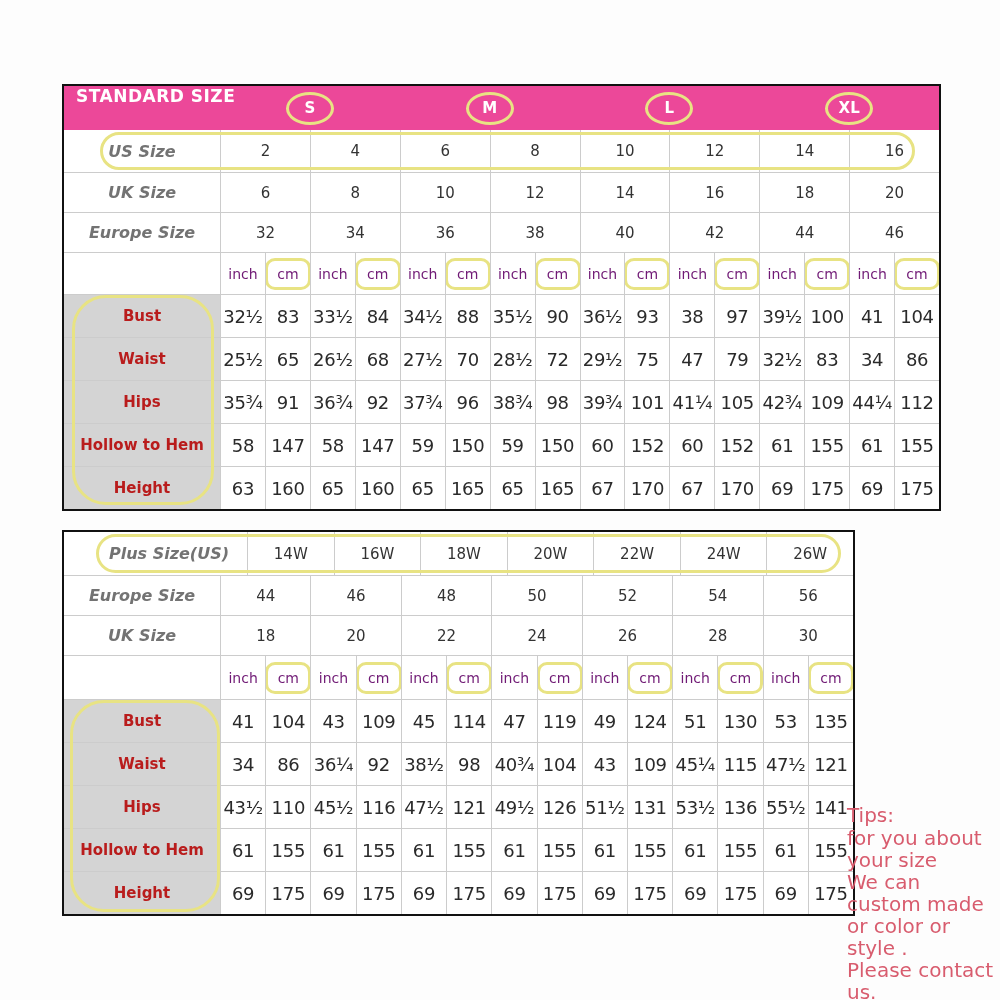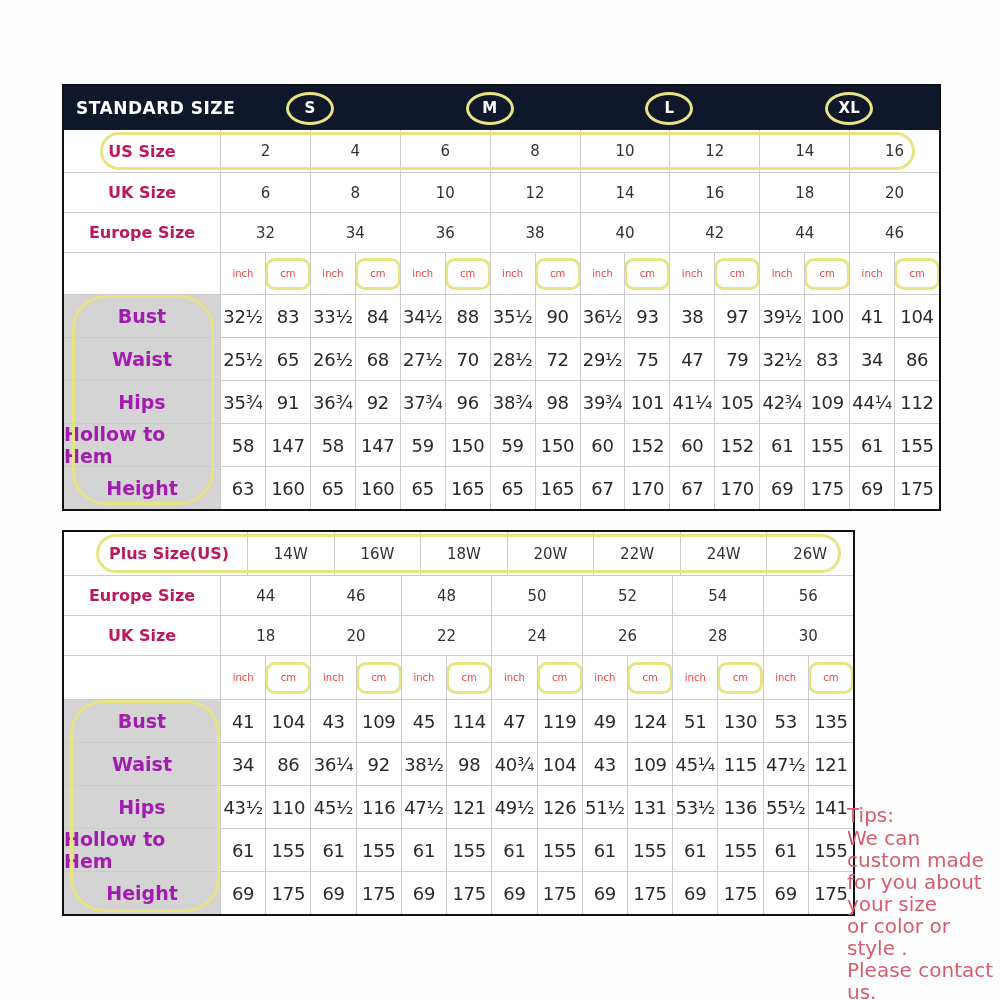--- a/index.html
+++ b/index.html
@@ -13,45 +13,45 @@
   *{margin:0;padding:0;box-sizing:border-box;}
   html,body{background:#ffffff;}
   body{font-family:"DejaVu Sans","Liberation Sans",sans-serif;color:var(--ink);}
   .canvas{position:relative;width:1000px;height:1000px;background:#fdfdfd;overflow:hidden;}
 
   .sheet{position:absolute;background:#fff;border:2px solid #111;}
   .t1{left:62px;top:84px;width:879px;}
   .t2{left:62px;top:530px;width:793px;}
 
   
-  .black-bar{display:flex;align-items:center;height:44px;background:#0f172a;color:#fff;}
+  .black-bar{display:flex;height:44px;background:#ec4899;color:#fff;}
   .bar-title{width:var(--labelw);padding-left:12px;font-size:17px;font-weight:bold;letter-spacing:.5px;white-space:nowrap;}
   .bar-groups{flex:1;display:flex;height:100%;}
   .group-slot{flex:1;display:flex;align-items:center;justify-content:center;}
   .group-badge{display:flex;align-items:center;justify-content:center;width:48px;height:33px;
     border:3px solid var(--yellow);border-radius:50%;font-size:15px;font-weight:bold;color:#fff;}
 
   
   .row{display:grid;position:relative;align-items:stretch;}
   .tbody .row + .row{border-top:1px solid var(--grid);}
   .t2 .tbody .row:first-child{border-top:none;margin-left:27px;}
   .cell{display:flex;align-items:center;justify-content:center;overflow:hidden;}
   .cell + .cell{border-left:1px solid var(--grid);}
 
   .size-row{height:40px;}
   .first-size-row{height:42px;}
   .t2 .first-size-row{height:43px;}
   .unit-row{height:42px;}
   .t2 .unit-row{height:44px;}
   .m-row{height:43px;}
 
-  .size-label{font-size:16px;font-weight:bold;color:#be185d;}
+  .size-label{font-size:16px;font-weight:bold;color:#737373;font-style:italic;}
   .size-val{font-size:15px;color:#333;}
-  .unit-cell{font-size:10px;color:#ef4444;}
-  .m-label{font-size:19px;font-weight:bold;color:#a21caf;background:var(--labelbg);}
+  .unit-cell{font-size:14px;color:#701a75;}
+  .m-label{font-size:15px;font-weight:bold;color:#b91c1c;background:var(--labelbg);}
   .m-val{font-size:18px;color:#2a2a2a;letter-spacing:-0.3px;white-space:nowrap;}
 
   .cm-badge{display:inline-flex;align-items:center;justify-content:center;
     min-width:34px;height:32px;padding:0 20px;border:3px solid var(--yellow);border-radius:10px;}
 
   
   .row-oval{position:absolute;pointer-events:none;border:3px solid var(--yellow);border-radius:22px;z-index:3;}
   .label-blob{position:absolute;pointer-events:none;border:3px solid var(--yellow);border-radius:34px;z-index:3;}
   .blob-t1{left:8px;top:209px;width:142px;height:210px;}
   .blob-t2{left:6px;top:168px;width:150px;height:212px;}
@@ -400,19 +400,19 @@
           <div class="cell m-val">175</div>
           <div class="cell m-val">69</div>
           <div class="cell m-val">175</div>
         </div>
       </div>
     <div class="label-blob blob-t2"></div>
   </section>
 
   <aside class="tips">
     <div class="tips-title">Tips:</div>
+    <div class="tips-line">for you about your size</div>
     <div class="tips-line">We can custom made</div>
-    <div class="tips-line">for you about your size</div>
     <div class="tips-line">or color or style .</div>
     <div class="tips-line">Please contact us.</div>
   </aside>
 
 </div>
 
 </body></html>

